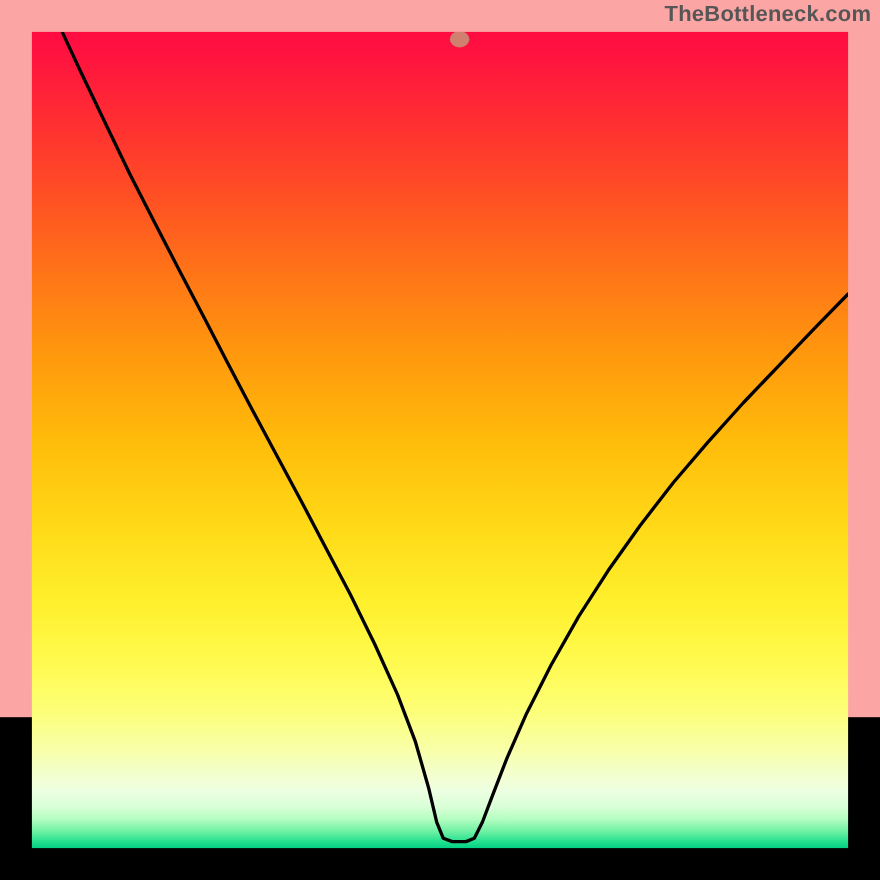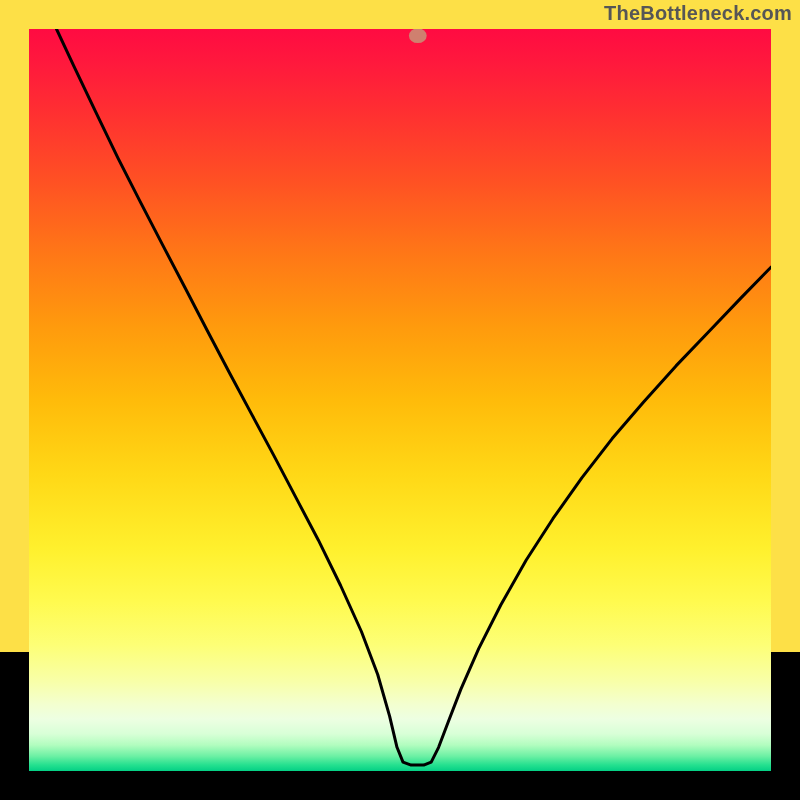--- a/index.html
+++ b/index.html
@@ -7,21 +7,21 @@
     padding: 0;
     width: 800px;
     height: 800px;
     background: #000;
     overflow: hidden;
   }
   .frame {
     position: relative;
     width: 800px;
     height: 652px;
-    background: #fde047;
+    background: #fca5a5;
   }
   .watermark {
     position: absolute;
     top: 2px;
     right: 8px;
     font-family: Arial, Helvetica, sans-serif;
     font-size: 20px;
     font-weight: 600;
     color: #565656;
     letter-spacing: 0.2px;

